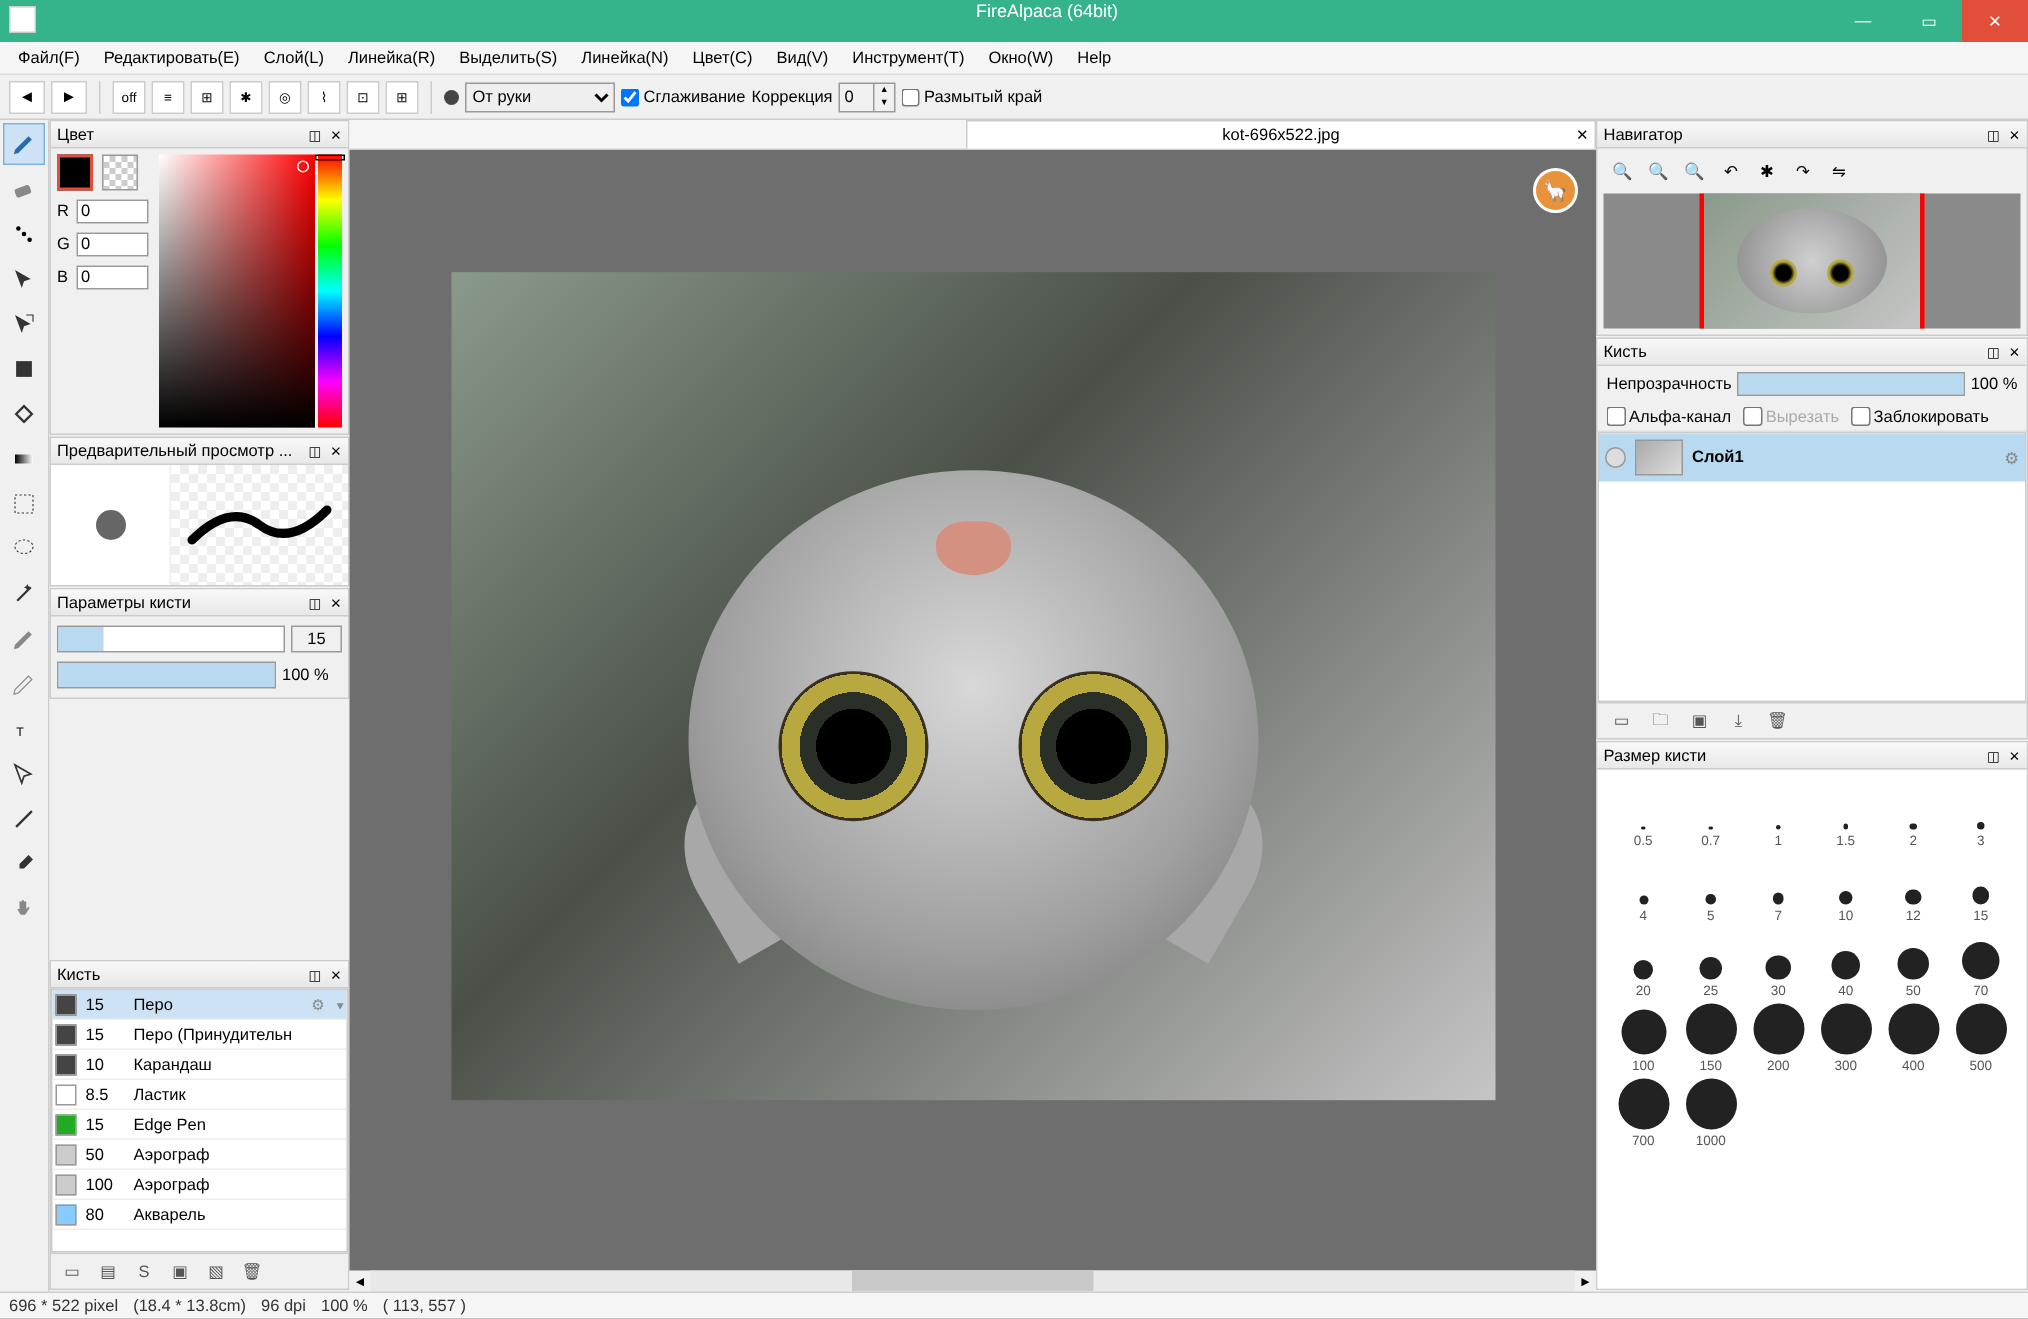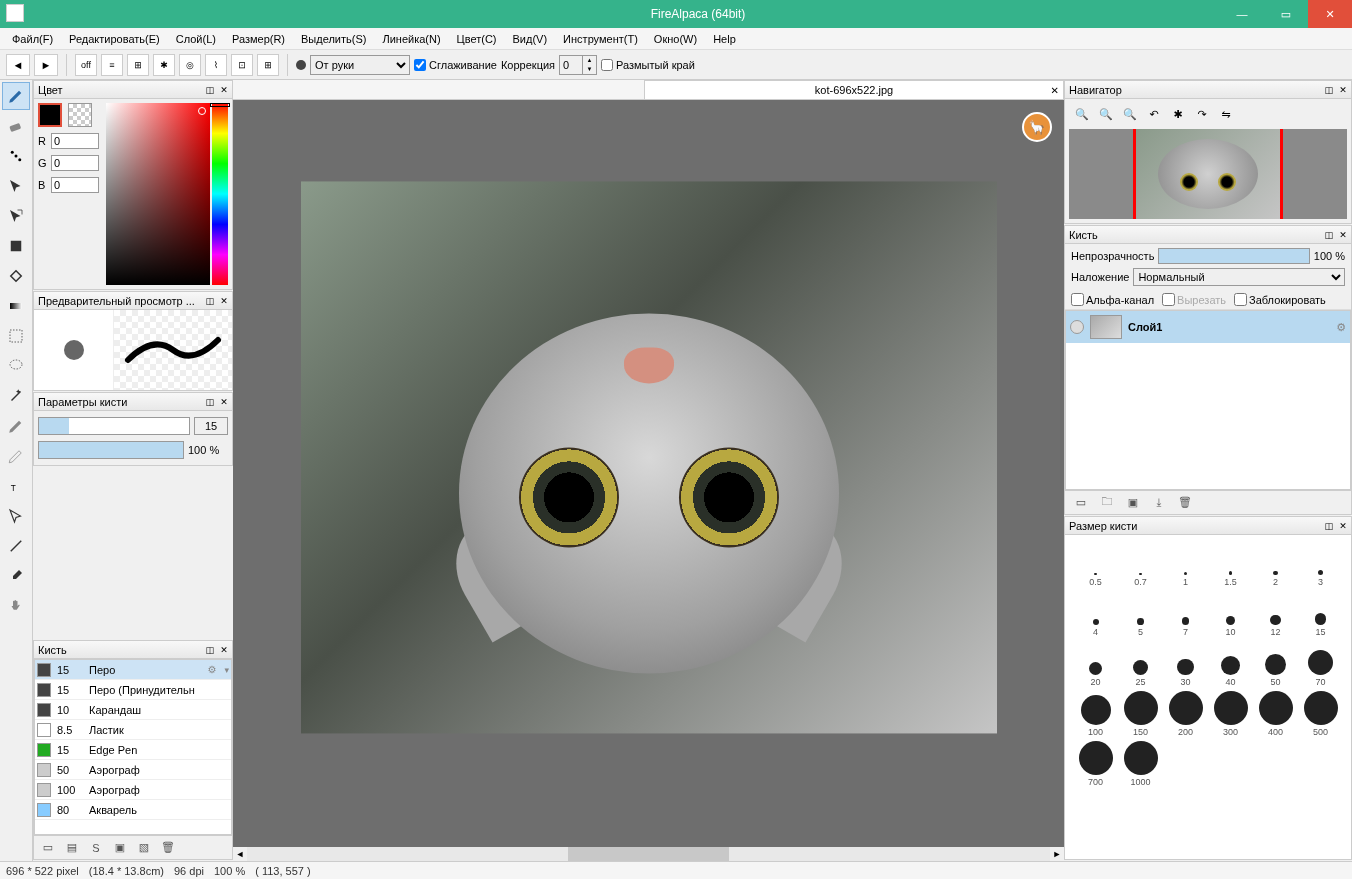--- a/index.html
+++ b/index.html
@@ -1,19 +1,19 @@
 <!DOCTYPE html>
 <html><head>
 <meta charset="utf-8">
 <style>
 * { box-sizing: border-box; margin: 0; padding: 0; font-family: "Segoe UI", Tahoma, sans-serif; font-size: 11px; }
 body { width: 1352px; height: 879px; background: #f0f0f0; overflow: hidden; position: relative; }
 
 
-.titlebar { height: 28px; background: #35b38b; display: flex; align-items: center; justify-content: center; position: relative; color: #fff; padding-left: 44px; }
+.titlebar { height: 28px; background: #35b38b; display: flex; justify-content: center; position: relative; color: #fff; padding-left: 44px; }
 .titlebar .title { font-size: 12px; }
 .titlebar .win-controls { position: absolute; right: 0; top: 0; display: flex; height: 100%; }
 .titlebar .win-controls div { width: 44px; height: 100%; display: flex; align-items: center; justify-content: center; color: #fff; }
 .titlebar .win-controls .close { background: #e14f3a; }
 .titlebar .app-icon { position: absolute; left: 6px; top: 4px; width: 18px; height: 18px; background: #fff; border: 1px solid #ccc; }
 
 
 .menubar { height: 22px; background: #f5f5f5; border-bottom: 1px solid #ddd; display: flex; align-items: center; padding: 0 4px; }
 .menubar .item { padding: 2px 8px; cursor: default; }
 
@@ -157,21 +157,21 @@
     <div>—</div>
     <div>▭</div>
     <div class="close">✕</div>
   </div>
 </div>
 
 <div class="menubar">
   <span class="item">Файл(F)</span>
   <span class="item">Редактировать(E)</span>
   <span class="item">Слой(L)</span>
-  <span class="item">Размер(R)</span>
+  <span class="item">Линейка(R)</span>
   <span class="item">Выделить(S)</span>
   <span class="item">Линейка(N)</span>
   <span class="item">Цвет(C)</span>
   <span class="item">Вид(V)</span>
   <span class="item">Инструмент(T)</span>
   <span class="item">Окно(W)</span>
   <span class="item">Help</span>
 </div>
 
 <div class="toolbar">
@@ -528,24 +528,20 @@
             <span>◫</span>
             <span>✕</span>
           </div>
         </div>
       <div class="layer-opts">
         <div class="row">
           <span>Непрозрачность</span>
           <div class="opacity-bar"></div>
           <span>100 %</span>
         </div>
-        <div class="row">
-          <span>Наложение</span>
-          <select><option>Нормальный</option></select>
-        </div>
       </div>
       <div class="layer-checks">
         <label>
             <input type="checkbox" style="">
             <span>Альфа-канал</span>
           </label>
         <label>
             <input type="checkbox" style="">
             <span style="color:#aaa">Вырезать</span>
           </label>

